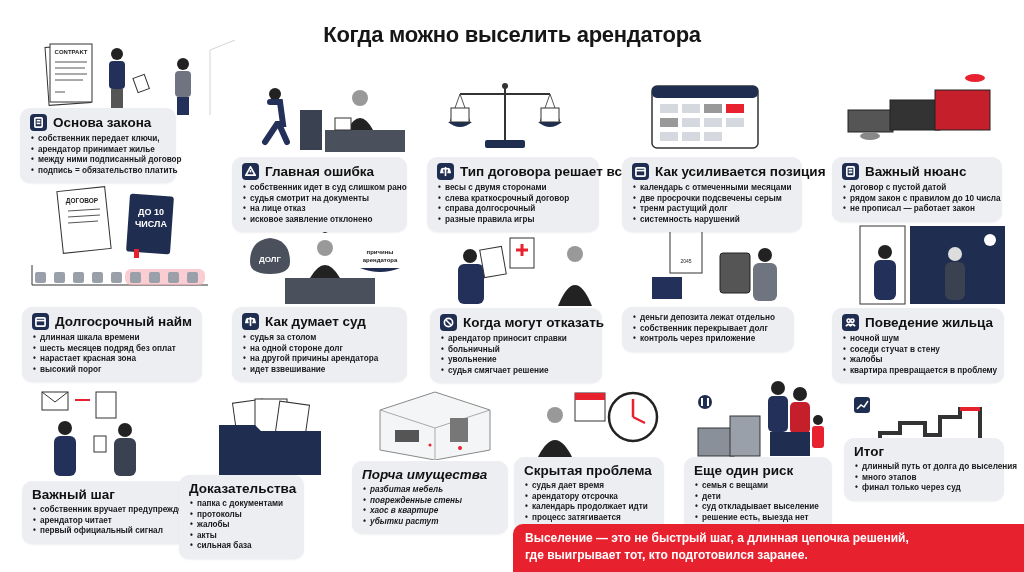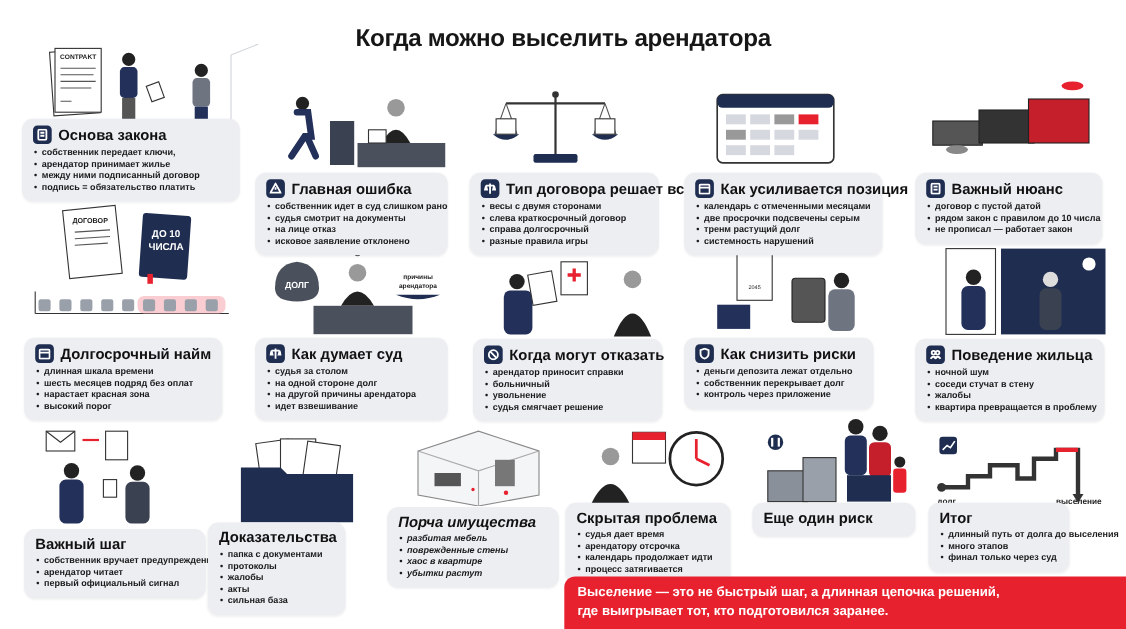--- a/index.html
+++ b/index.html
@@ -213,21 +213,21 @@
   <rect x="4" y="2" width="16" height="16" rx="3" fill="#1e2d50"></rect>
   <path d="M7 14 L11 10 L14 12 L18 6" stroke="#fff" fill="none" stroke-width="1.5"></path>
   <path d="M6 48 L30 48 L30 38 L50 38 L50 28 L75 28 L75 40 L90 40 L90 22 L110 22 L110 14 L130 14 L130 56" stroke="#333" stroke-width="4" fill="none"></path>
   <path d="M110 14 L130 14" stroke="#e8212f" stroke-width="4"></path>
   <path d="M125 54 L130 62 L135 54" fill="#333"></path>
   <circle cx="6" cy="48" r="4" fill="#333"></circle>
 </svg>
 <div class="label-small" style="left:852px;top:451px">долг</div>
 <div class="label-small" style="left:960px;top:451px">выселение</div>
 
-<div class="card" style="left:20px;top:108px;width:198px;">
+<div class="card" style="left:20px;top:108px;width:156px;">
   <div class="card-head">
     <span class="card-icon">
         <svg viewBox="0 0 12 12">
           <rect x="2" y="1" width="8" height="10" rx="1"></rect>
           <line x1="4" y1="4" x2="8" y2="4"></line>
           <line x1="4" y1="7" x2="8" y2="7"></line>
         </svg>
       </span>
     <span class="card-title">Основа закона</span>
   </div>
@@ -361,28 +361,20 @@
   </div>
   <ul>
     <li>арендатор приносит справки</li>
     <li>больничный</li>
     <li>увольнение</li>
     <li>судья смягчает решение</li>
   </ul>
 </div>
 
 <div class="card" style="left:622px;top:307px;width:172px;">
-  <div class="card-head">
-    <span class="card-icon">
-        <svg viewBox="0 0 12 12">
-          <path d="M6 1 L10 2.5 L10 6 Q10 9.5 6 11 Q2 9.5 2 6 L2 2.5 Z"></path>
-        </svg>
-      </span>
-    <span class="card-title">Как снизить риски</span>
-  </div>
   <ul>
     <li>деньги депозита лежат отдельно</li>
     <li>собственник перекрывает долг</li>
     <li>контроль через приложение</li>
   </ul>
 </div>
 
 <div class="card" style="left:832px;top:308px;width:172px;">
   <div class="card-head">
     <span class="card-icon">
@@ -406,21 +398,21 @@
   <div class="card-head">
       <span class="card-title">Важный шаг</span>
     </div>
   <ul>
     <li>собственник вручает предупреждение</li>
     <li>арендатор читает</li>
     <li>первый официальный сигнал</li>
   </ul>
 </div>
 
-<div class="card" style="left:189px;top:475px;width:125px;">
+<div class="card" style="left:179px;top:475px;width:125px;">
   <div class="card-head">
       <span class="card-title">Доказательства</span>
     </div>
   <ul>
     <li>папка с документами</li>
     <li>протоколы</li>
     <li>жалобы</li>
     <li>акты</li>
     <li>сильная база</li>
   </ul>
@@ -447,23 +439,29 @@
     <li>арендатору отсрочка</li>
     <li>календарь продолжает идти</li>
     <li>процесс затягивается</li>
   </ul>
 </div>
 
 <div class="card" style="left:684px;top:457px;width:148px;">
   <div class="card-head">
       <span class="card-title">Еще один риск</span>
     </div>
-</div>
-
-<div class="card" style="left:844px;top:457px;width:128px;">
+  <ul>
+    <li>семья с вещами</li>
+    <li>дети</li>
+    <li>суд откладывает выселение</li>
+    <li>решение есть, выезда нет</li>
+  </ul>
+</div>
+
+<div class="card" style="left:844px;top:438px;width:160px;">
   <div class="card-head">
       <span class="card-title">Итог</span>
     </div>
   <ul>
     <li>длинный путь от долга до выселения</li>
     <li>много этапов</li>
     <li>финал только через суд</li>
   </ul>
 </div>
 

